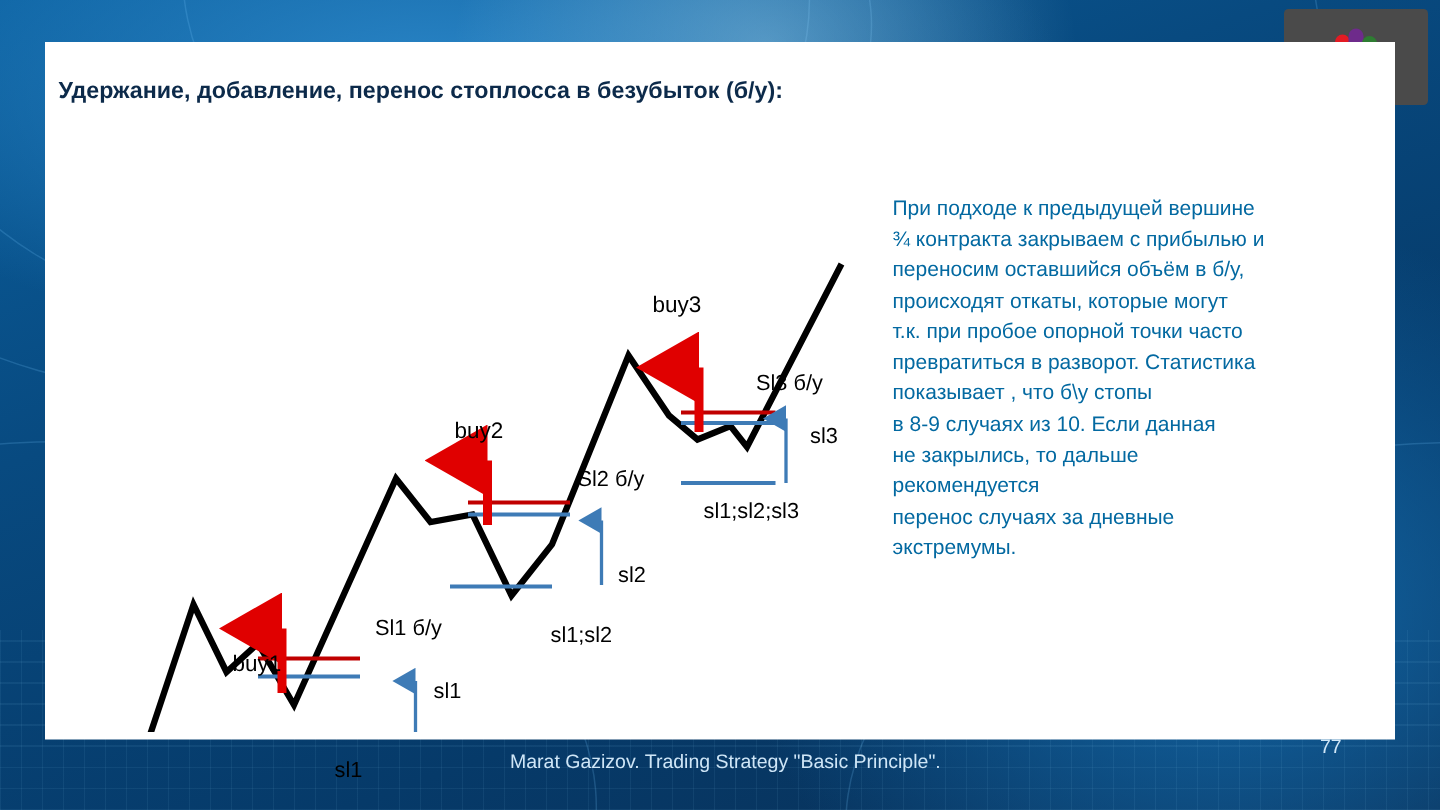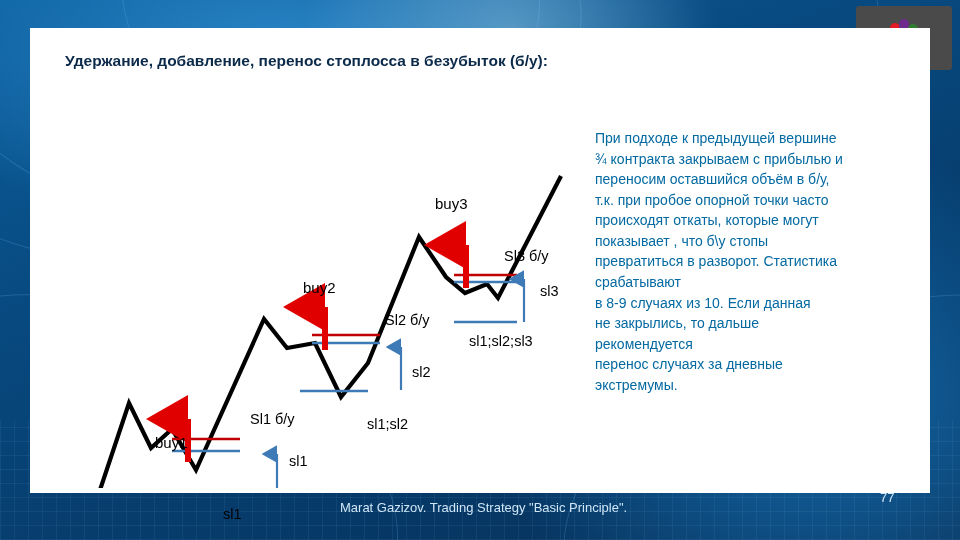--- a/index.html
+++ b/index.html
@@ -95,21 +95,20 @@
     height: 465px;
     background: #ffffff;
   }
   .card-title {
     position: absolute;
     left: 9px;
     top: 24px;
     font-size: 15.5px;
     font-weight: bold;
     color: #0c2a4a;
-    margin-left: 26px;
   }
 
   
   .chart-area {
     position: absolute;
     left: 0px;
     top: 60px;
     width: 560px;
     height: 400px;
   }
@@ -215,37 +214,36 @@
 
       <span class="lbl buy" style="left:125px; top:300px;margin-top:46px;">buy1</span>
       <span class="lbl buy" style="left:273px; top:191px;">buy2</span>
       <span class="lbl buy" style="left:405px; top:107px;">buy3</span>
 
       <span class="lbl" style="left:220px; top:323px;">Sl1 б/у</span>
       <span class="lbl" style="left:355px; top:224px;">Sl2 б/у</span>
       <span class="lbl" style="left:474px; top:160px;">Sl3 б/у</span>
 
       <span class="lbl" style="left:259px; top:365px;">sl1</span>
-      <span class="lbl" style="left:382px; top:276px;">sl2</span>
+      <span class="lbl" style="left:382px; top:288px;">sl2</span>
       <span class="lbl" style="left:510px; top:195px;">sl3</span>
 
       <span class="lbl" style="left:193px; top:418px;">sl1</span>
       <span class="lbl" style="left:337px; top:328px;">sl1;sl2</span>
       <span class="lbl" style="left:439px; top:245px;">sl1;sl2;sl3</span>
     </div>
 
     <div class="notes">
       <p>При подходе к предыдущей вершине</p>
       <p>¾ контракта закрываем с прибылью и</p>
       <p>переносим оставшийся объём в б/у,</p>
+      <p>происходят откаты, которые могут</p>
       <p>т.к. при пробое опорной точки часто</p>
-      <p>происходят откаты, которые могут</p>
+      <p>превратиться в разворот. Статистика</p>
       <p>показывает , что б\у стопы</p>
-      <p>превратиться в разворот. Статистика</p>
-      <p>срабатывают</p>
       <p>в 8-9 случаях из 10. Если данная</p>
       <p>не закрылись, то дальше</p>
       <p>рекомендуется</p>
       <p>перенос случаях за дневные</p>
       <p>экстремумы.</p>
     </div>
 
   </div>
 
   <div class="footer-text">Marat Gazizov. Trading Strategy "Basic Principle".</div>

